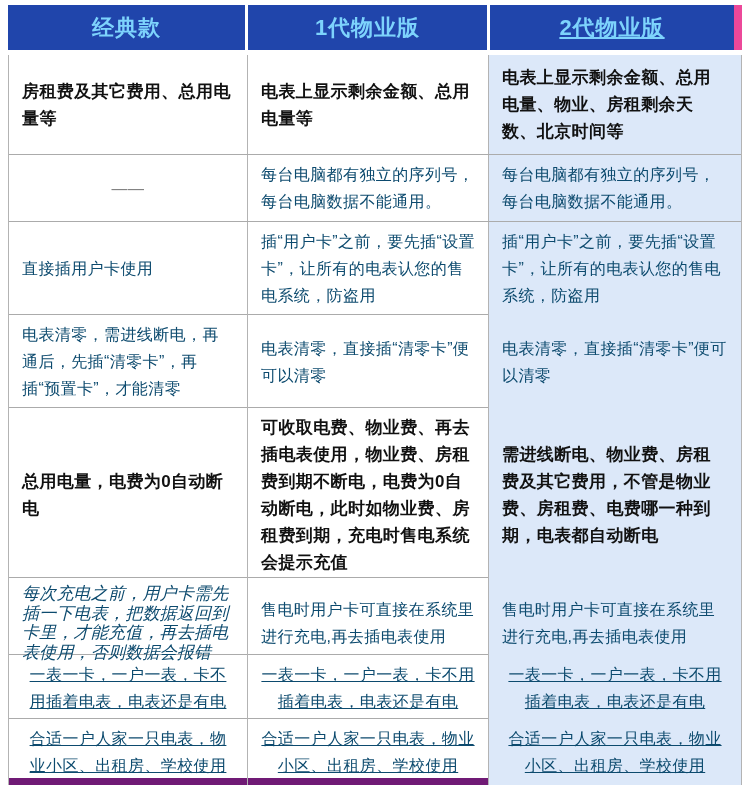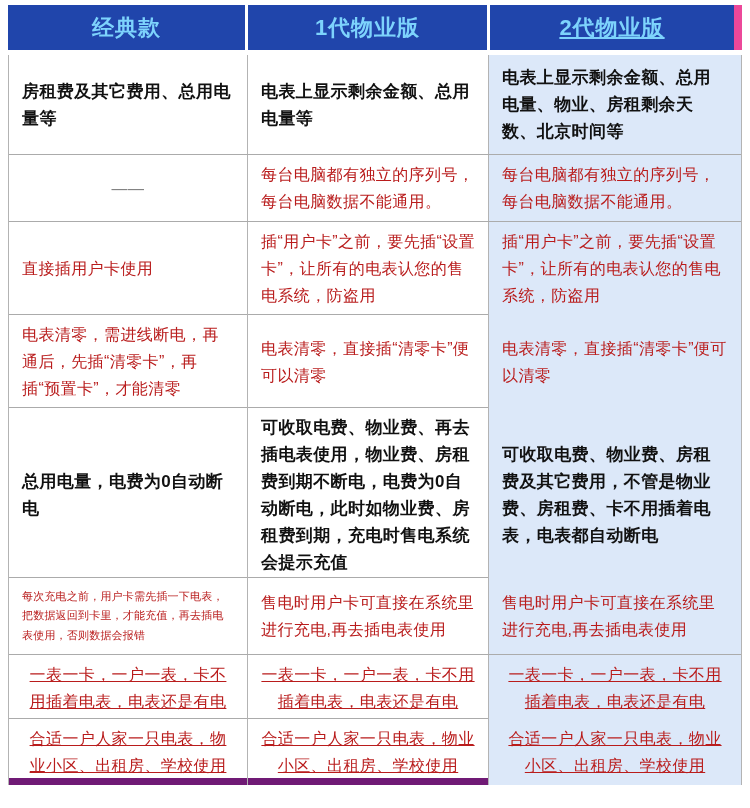--- a/index.html
+++ b/index.html
@@ -42,21 +42,21 @@
     grid-template-columns: 239px 241px 252px;
     border-bottom: 1px solid #ababab;
   }
   .row:last-child { border-bottom: 7px solid #701a75; }
   .cell {
     display: flex;
     align-items: center;
     padding: 6px 13px;
     font-size: 16px;
     line-height: 27px;
-    color: #b91c1c;
+    color: #0c4a6e;
     letter-spacing: 0.4px;
     border-right: 1px solid #b3b3b3;
   }
   .cell:last-child { border-right: none; background: #dce8f9; }
 
   .r1 { height: 100px; }
   .r2 { height: 67px;  }
   .r3 { height: 93px;  }
   .r4 { height: 93px;  }
   .r5 { height: 170px; }
@@ -69,23 +69,24 @@
     color: #111111;
     font-size: 17px;
   }
   .cell.dash {
     justify-content: center;
     color: #808080;
     font-weight: 400;
     font-size: 16px;
   }
   .cell.small {
-    font-size: 11px;
+    font-size: 17px;
     line-height: 19.5px;
     letter-spacing: 0.2px;
+    font-style: italic;
   }
   .row.center .cell {
     justify-content: center;
     text-align: center;
     text-decoration: underline;
   }
 </style>
 </head>
 <body>
 
@@ -119,21 +120,21 @@
 
     <div class="row r4">
       <div class="cell">电表清零，需进线断电，再通后，先插“清零卡”，再插“预置卡”，才能清零</div>
       <div class="cell">电表清零，直接插“清零卡”便可以清零</div>
       <div class="cell">电表清零，直接插“清零卡”便可以清零</div>
     </div>
 
     <div class="row r5 bold">
       <div class="cell">总用电量，电费为0自动断电</div>
       <div class="cell">可收取电费、物业费、再去插电表使用，物业费、房租费到期不断电，电费为0自动断电，此时如物业费、房租费到期，充电时售电系统会提示充值</div>
-      <div class="cell">可收取电费、物业费、房租费及其它费用，不管是物业费、房租费、卡不用插着电表，电表都自动断电</div>
+      <div class="cell">需进线断电、物业费、房租费及其它费用，不管是物业费、房租费、电费哪一种到期，电表都自动断电</div>
     </div>
 
     <div class="row r6">
       <div class="cell small">每次充电之前，用户卡需先插一下电表，把数据返回到卡里，才能充值，再去插电表使用，否则数据会报错</div>
       <div class="cell">售电时用户卡可直接在系统里进行充电,再去插电表使用</div>
       <div class="cell">售电时用户卡可直接在系统里进行充电,再去插电表使用</div>
     </div>
 
     <div class="row r7 center">
       <div class="cell">一表一卡，一户一表，卡不用插着电表，电表还是有电</div>

